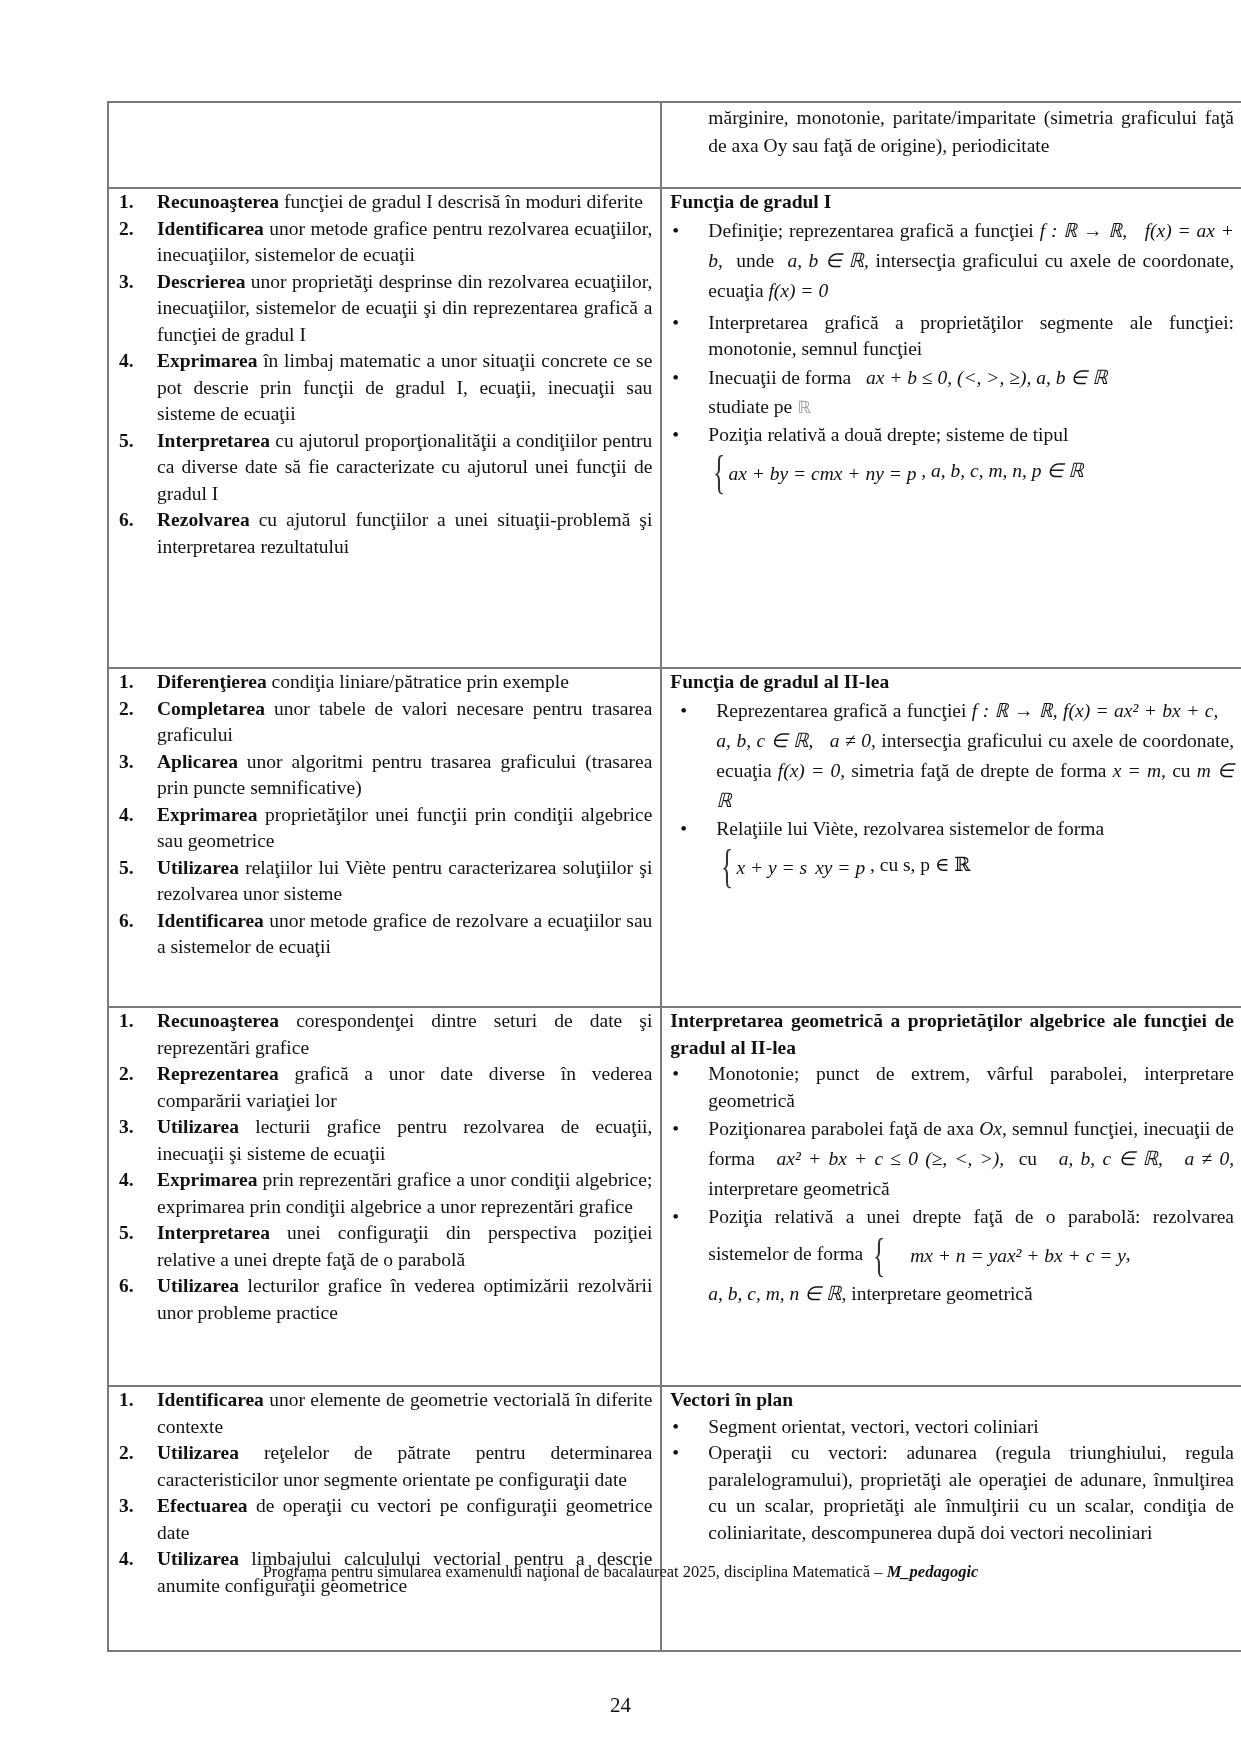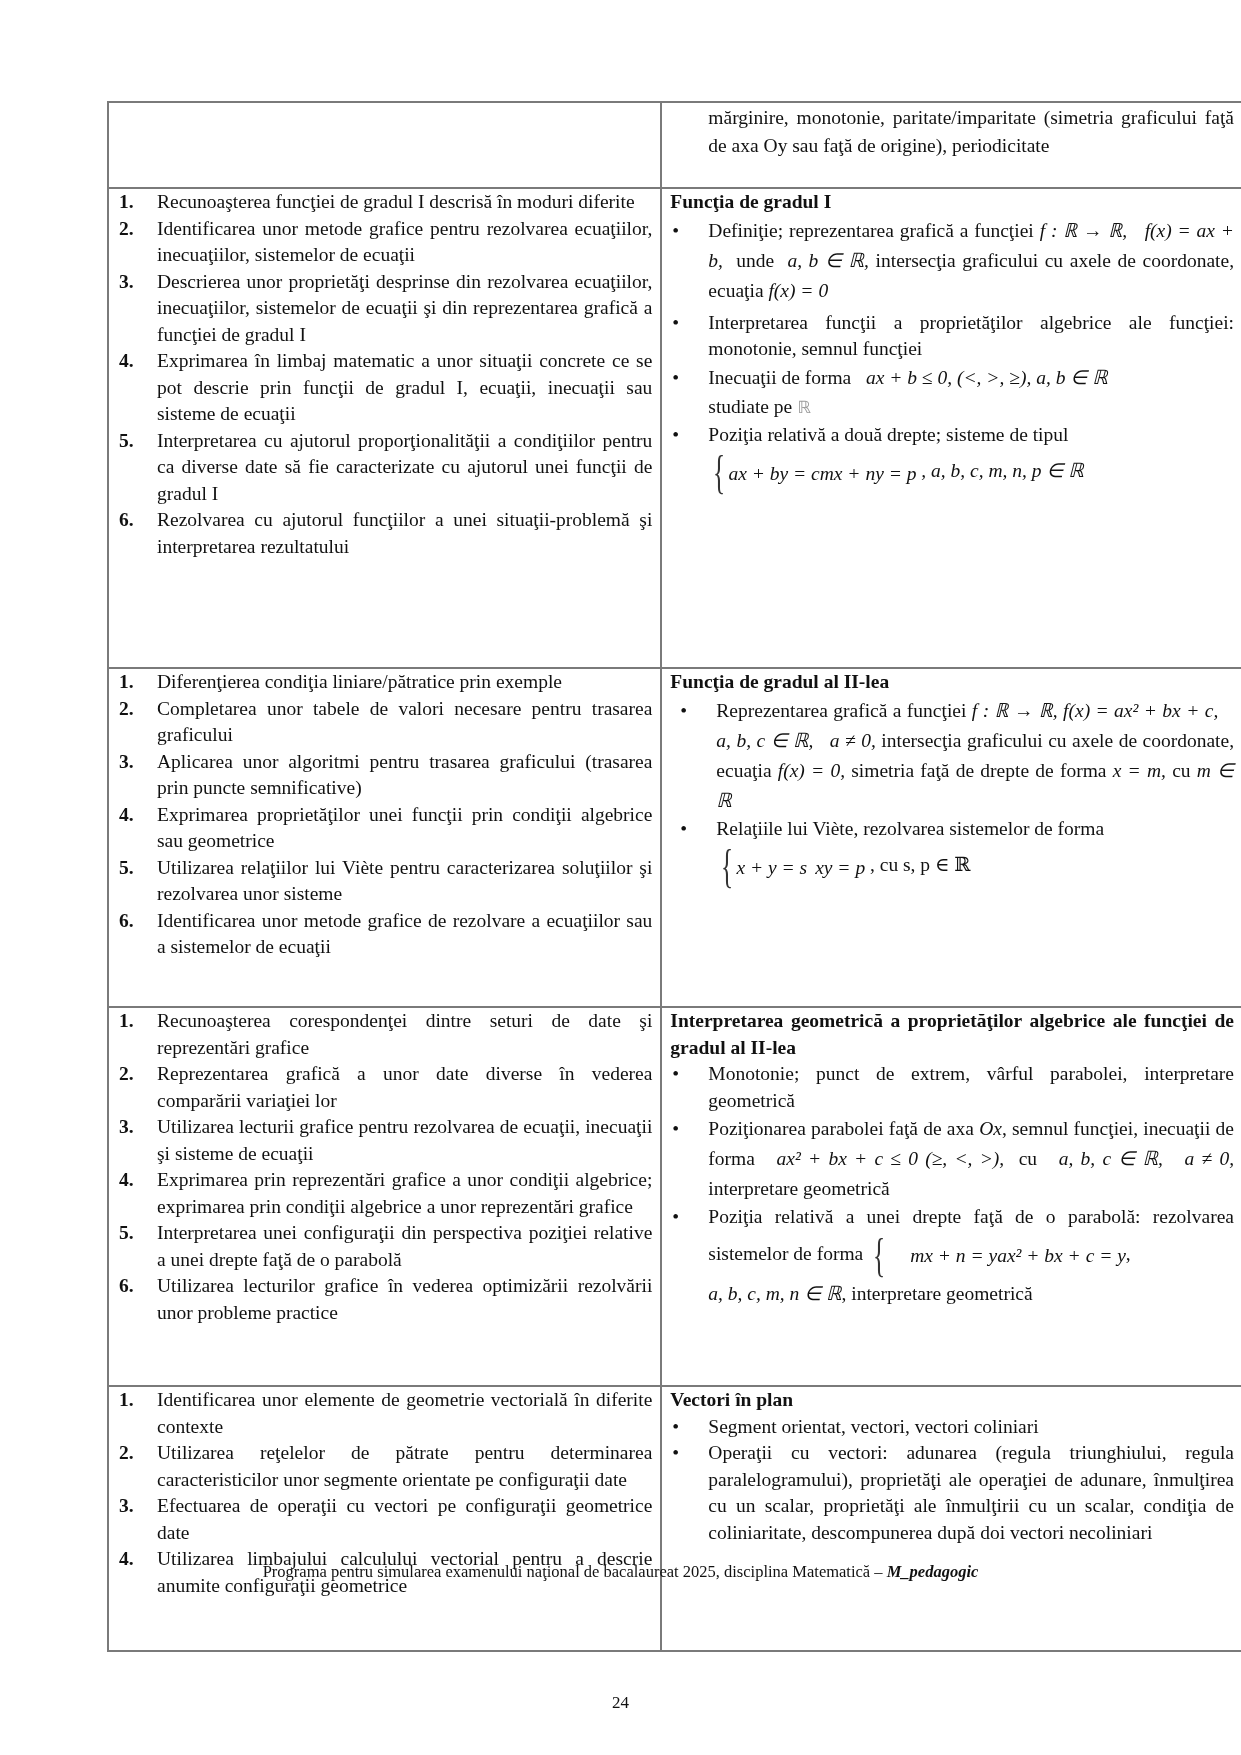--- a/index.html
+++ b/index.html
@@ -8,34 +8,34 @@
   .page-table { position:absolute; left:107px; top:101px; width:1137px;
                 border-collapse:collapse; table-layout:fixed; }
   .page-table td { border:2px solid #7a7a7a; vertical-align:top; padding:0 8px 0 8px;
                    font-size:19.5px; line-height:26.5px; }
   .col-left { width:489px; }
   .col-right { width:514px; }
   .j { text-align:justify; }
   ol.comp { margin:0; padding:0; list-style:none; }
   ol.comp li { position:relative; padding-left:40px; text-align:justify; }
   ol.comp li .num { position:absolute; left:2px; top:0; font-weight:bold; }
-  .bold { font-weight:normal; }
+  .bold { font-weight:bold; }
   .sec-title { font-weight:bold; margin-top:0; }
   ul.bul { margin:0; padding:0; list-style:none; }
   ul.bul li { position:relative; padding-left:38px; text-align:justify; }
   ul.bul li .dot { position:absolute; left:2px; top:0; }
   .m { font-family:"Liberation Serif", serif; font-style:italic; }
   .rr { font-family:"DejaVu Sans", sans-serif; font-style:normal; color:#9a9a9a; font-size:17px; }
   .sys { display:inline-flex; align-items:center; vertical-align:middle; margin:2px 0; }
   .brace { font-size:46px; line-height:46px; font-weight:200; transform:scaleX(0.55); margin-right:-2px; color:#333; }
   .sys-lines { display:flex; flex-direction:row; line-height:25px; }
   .footer { position:absolute; left:0; width:1241px; top:1562px; text-align:center;
             font-size:16.5px; line-height:20px; }
   .footer-sub { font-weight:bold; font-style:italic; }
-  .page-num { position:absolute; left:0; width:1241px; top:1693px; text-align:center; font-size:17px; }
+  .page-num { position:absolute; left:0; width:1241px; top:1693px; text-align:center; font-size:21px; }
   .indent { padding-left:38px; }
 </style>
 </head>
 <body>
 
 <table class="page-table">
   <colgroup>
       <col class="col-left">
       <col class="col-right">
     </colgroup>
@@ -67,21 +67,21 @@
           <span>Definiţie; reprezentarea grafică a funcţiei</span>
           <span class="m">f : ℝ → ℝ,</span>&nbsp;&nbsp;
           <span class="m">f(x) = ax + b,</span>&nbsp;
           <span>unde</span>&nbsp;
           <span class="m">a, b ∈ ℝ,</span>
           <span>intersecţia graficului cu axele de coordonate, ecuaţia</span>
           <span class="m">f(x) = 0</span>
         </li>
         <li style="margin-top:4px;">
           <span class="dot">•</span>
-          <span>Interpretarea funcţii a proprietăţilor algebrice ale funcţiei: monotonie, semnul funcţiei</span>
+          <span>Interpretarea grafică a proprietăţilor segmente ale funcţiei: monotonie, semnul funcţiei</span>
         </li>
         <li style="line-height:29px;">
           <span class="dot">•</span>
           <span>Inecuaţii de forma</span>&nbsp;&nbsp;
           <span class="m">ax + b ≤ 0, (&lt;, &gt;, ≥), a, b ∈ ℝ</span><br>
           <span>studiate pe</span>
           <span class="rr">ℝ</span>
         </li>
         <li>
           <span class="dot">•</span>

